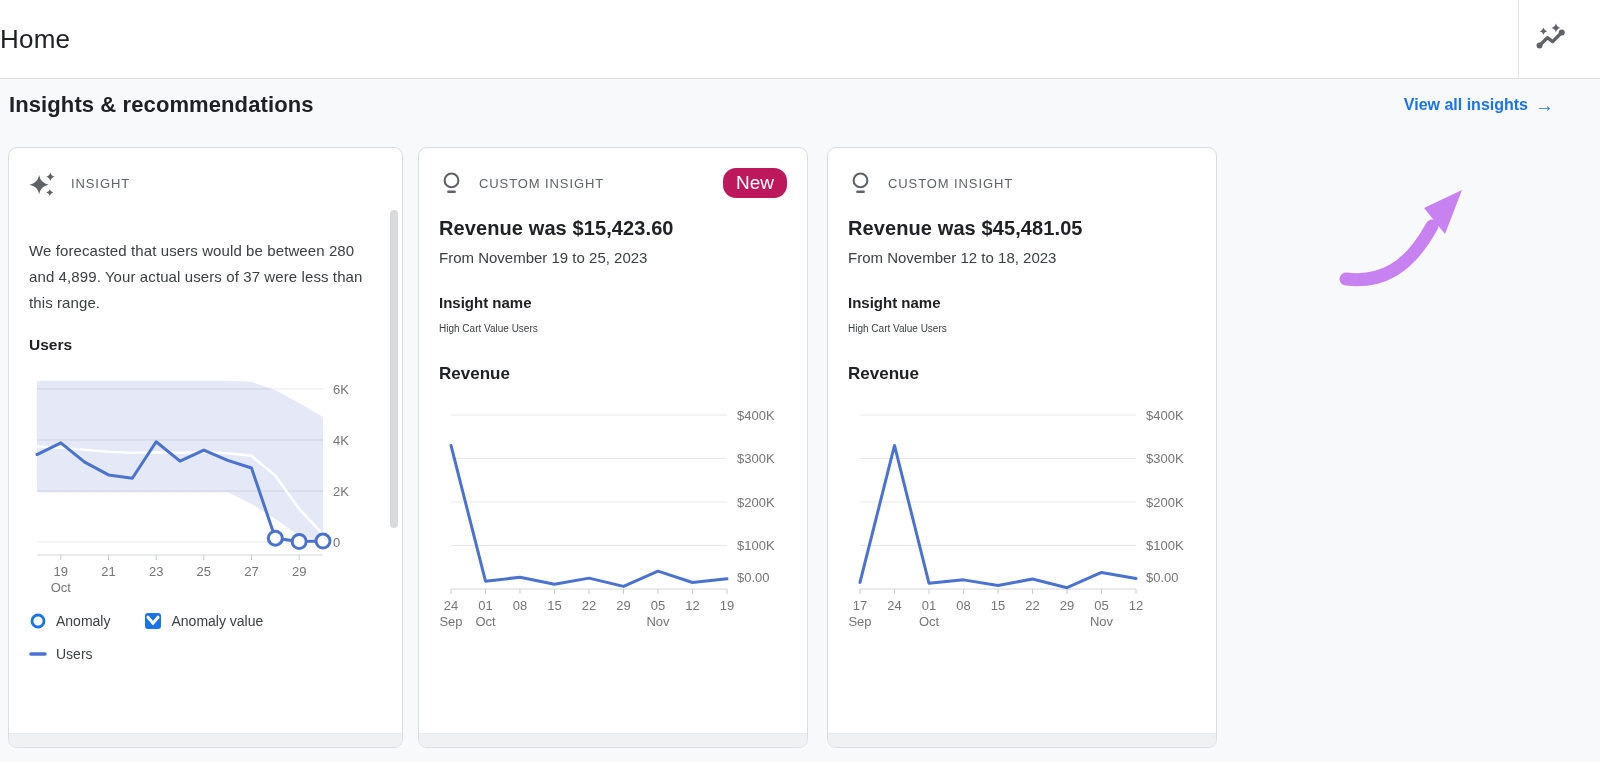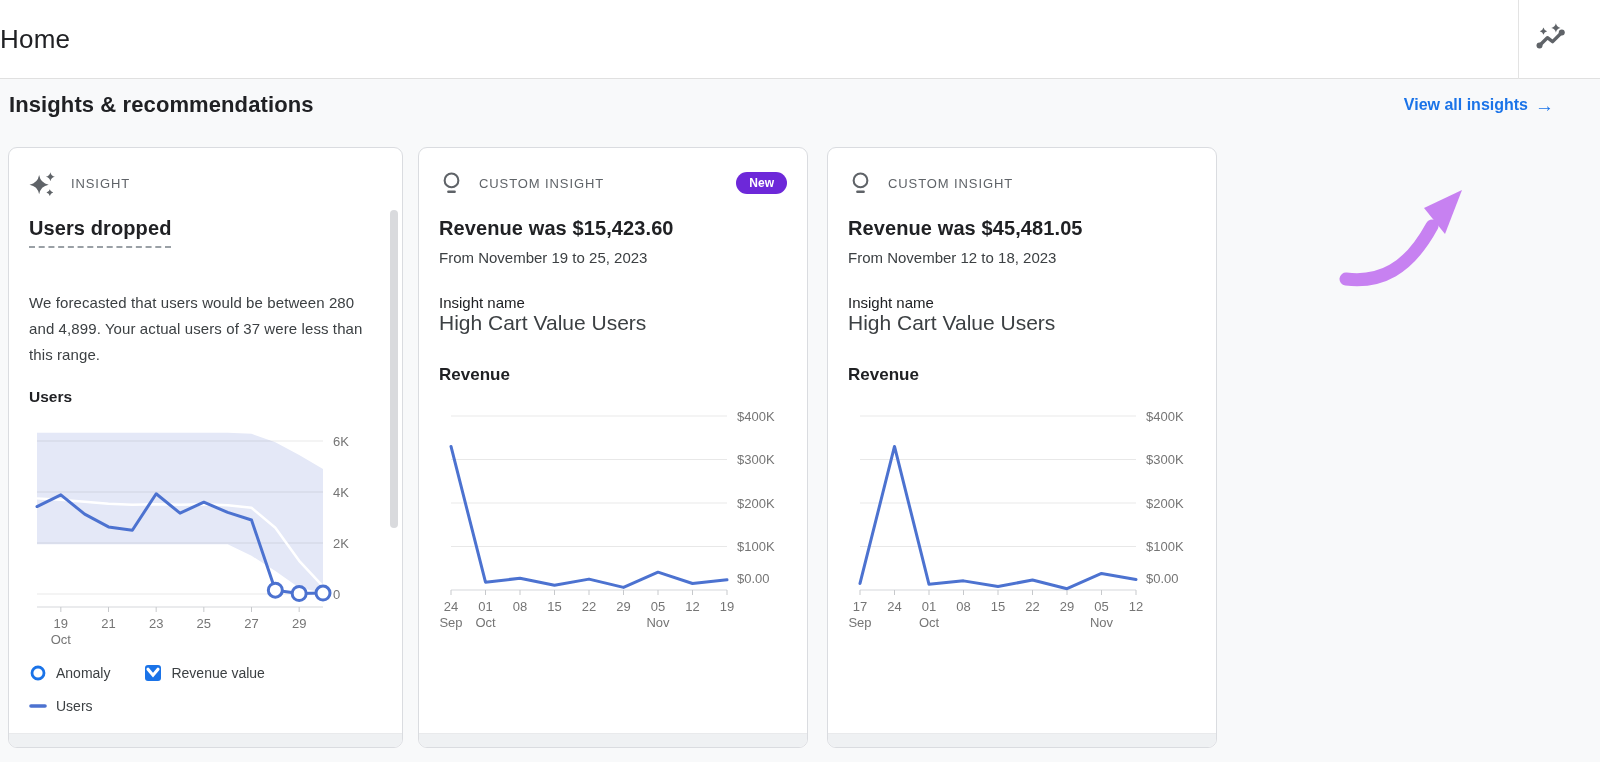--- a/index.html
+++ b/index.html
@@ -21,29 +21,29 @@
 
   
   .cards { display: flex; margin: 24px 0 0 8px; }
   .card { position: relative; background: #ffffff; border: 1px solid #dadce0; border-radius: 9px; height: 601px; padding: 22px 20px 0 20px; overflow: hidden; }
   .card-1 { width: 395px; margin-right: 15px; }
   .card-2 { width: 390px; margin-right: 19px; }
   .card-3 { width: 390px; }
 
   .card-head { display: flex; align-items: center; gap: 15px; height: 26px; }
   .card-type { font-size: 13px; font-weight: 400; color: #5f6368; letter-spacing: 0.9px; }
-  .badge { margin-left: auto; background: #6d28d9; color: #ffffff; font-size: 12px; padding: 4px 13px; border-radius: 13px; font-weight: bold; }
+  .badge { margin-left: auto; background: #be185d; color: #ffffff; font-size: 19px; padding: 4px 13px; border-radius: 13px; }
 
   .card-title { font-size: 20px; font-weight: 700; color: #202124; margin-top: 21px; letter-spacing: 0.1px; }
   .card-title .t-underline { display: inline-block; border-bottom: 2px dashed #9aa0a6; padding-bottom: 6px; cursor: pointer; }
   .card-sub { font-size: 15px; color: #3c4043; margin-top: 9px; }
   .card-body { font-size: 15px; color: #3c4043; line-height: 26px; margin-top: 42px; letter-spacing: 0.1px; }
 
-  .iname-label { font-size: 15px; font-weight: 400; color: #202124; margin-top: 28px; }
-  .iname-value { font-size: 21px; color: #3c4043; margin-top: 0; }
+  .iname-label { font-size: 15px; font-weight: 700; color: #202124; margin-top: 28px; }
+  .iname-value { font-size: 10px; color: #3c4043; margin-top: 12px; }
 
   .metric-title-sm { font-size: 15.5px; font-weight: 700; color: #202124; margin-top: 20px; }
   .metric-title-lg { font-size: 17px; font-weight: 700; color: #202124; margin-top: 30px; }
 
   .chart { display: block; margin-top: 5px; }
   .chart text { font-family: "Liberation Sans", sans-serif; font-size: 13px; fill: #757575; }
 
   .legend-row { display: flex; align-items: flex-end; gap: 34px; margin-top: 15px; }
   .legend-item { display: flex; align-items: center; gap: 9px; font-size: 14px; color: #3c4043; }
   .legend-ic { display: inline-flex; align-items: center; }
@@ -87,21 +87,20 @@
       <div class="card-head">
         <span class="legend-ic">
           <svg width="27" height="27" viewBox="0 0 24 24">
             <path d="M9 4.5 Q10.3 11.7 17.5 13 Q10.3 14.3 9 21.5 Q7.7 14.3 0.5 13 Q7.7 11.7 9 4.5 Z" fill="#5f6368"></path>
             <path d="M19 2 Q19.7 5.3 23 6 Q19.7 6.7 19 10 Q18.3 6.7 15 6 Q18.3 5.3 19 2 Z" fill="#5f6368"></path>
             <path d="M18.5 17 Q19.1 19.4 21.5 20 Q19.1 20.6 18.5 23 Q17.9 20.6 15.5 20 Q17.9 19.4 18.5 17 Z" fill="#5f6368"></path>
           </svg>
         </span>
         <span class="card-type">INSIGHT</span>
       </div>
-      <h3 class="card-title"><span class="t-underline">Users dropped</span></h3>
       <p class="card-body">We forecasted that users would be between 280 and 4,899. Your actual users of 37 were less than this range.</p>
       <div class="metric-title-sm">Users</div>
       <svg class="chart" width="352" height="238">
           <path d="M 8,21.840000000000003 L 31.833333333333332,21.840000000000003 L 55.666666666666664,21.840000000000003 L 79.5,21.840000000000003 L 103.33333333333333,21.840000000000003 L 127.16666666666667,21.840000000000003 L 151,21.840000000000003 L 174.83333333333334,21.840000000000003 L 198.66666666666666,21.840000000000003 L 222.5,22.860000000000014 L 246.33333333333334,31.275000000000006 L 270.1666666666667,44.025000000000006 L 294,58.05 L 294,181.725 L 270.1666666666667,176.625 L 246.33333333333334,160.05 L 222.5,144.75 L 198.66666666666666,133.275 L 174.83333333333334,133.275 L 151,133.275 L 127.16666666666667,133.275 L 103.33333333333333,133.275 L 79.5,133.275 L 55.666666666666664,133.275 L 31.833333333333332,133.275 L 8,133.275 Z" fill="#e4e8f7"></path>
           <line x1="8" x2="294" y1="30" y2="30" stroke="rgba(0,0,0,0.09)" stroke-width="1"></line>
           <text x="304" y="34.5">6K</text>
           <line x1="8" x2="294" y1="81" y2="81" stroke="rgba(0,0,0,0.09)" stroke-width="1"></line>
           <text x="304" y="85.5">4K</text>
           <line x1="8" x2="294" y1="132" y2="132" stroke="rgba(0,0,0,0.09)" stroke-width="1"></line>
           <text x="304" y="136.5">2K</text>
@@ -136,21 +135,21 @@
           </span>
           <span>Anomaly</span>
         </span>
         <span class="legend-item">
           <span class="legend-ic">
             <svg width="18" height="18" viewBox="0 0 18 18">
                 <rect x="1" y="1" width="16" height="16" rx="3" fill="#1a73e8"></rect>
                 <path d="M4 5.2 L9 11.2 L14 5.2" fill="none" stroke="#ffffff" stroke-width="3.1" stroke-linecap="round"></path>
               </svg>
           </span>
-          <span>Revenue value</span>
+          <span>Anomaly value</span>
         </span>
       </div>
       <div class="legend-row">
         <span class="legend-item">
           <span class="legend-ic">
             <svg width="18" height="18" viewBox="0 0 18 18">
                 <line x1="2" y1="9" x2="16" y2="9" stroke="#4c72d0" stroke-width="3.6" stroke-linecap="round"></line>
               </svg>
           </span>
           <span>Users</span>

